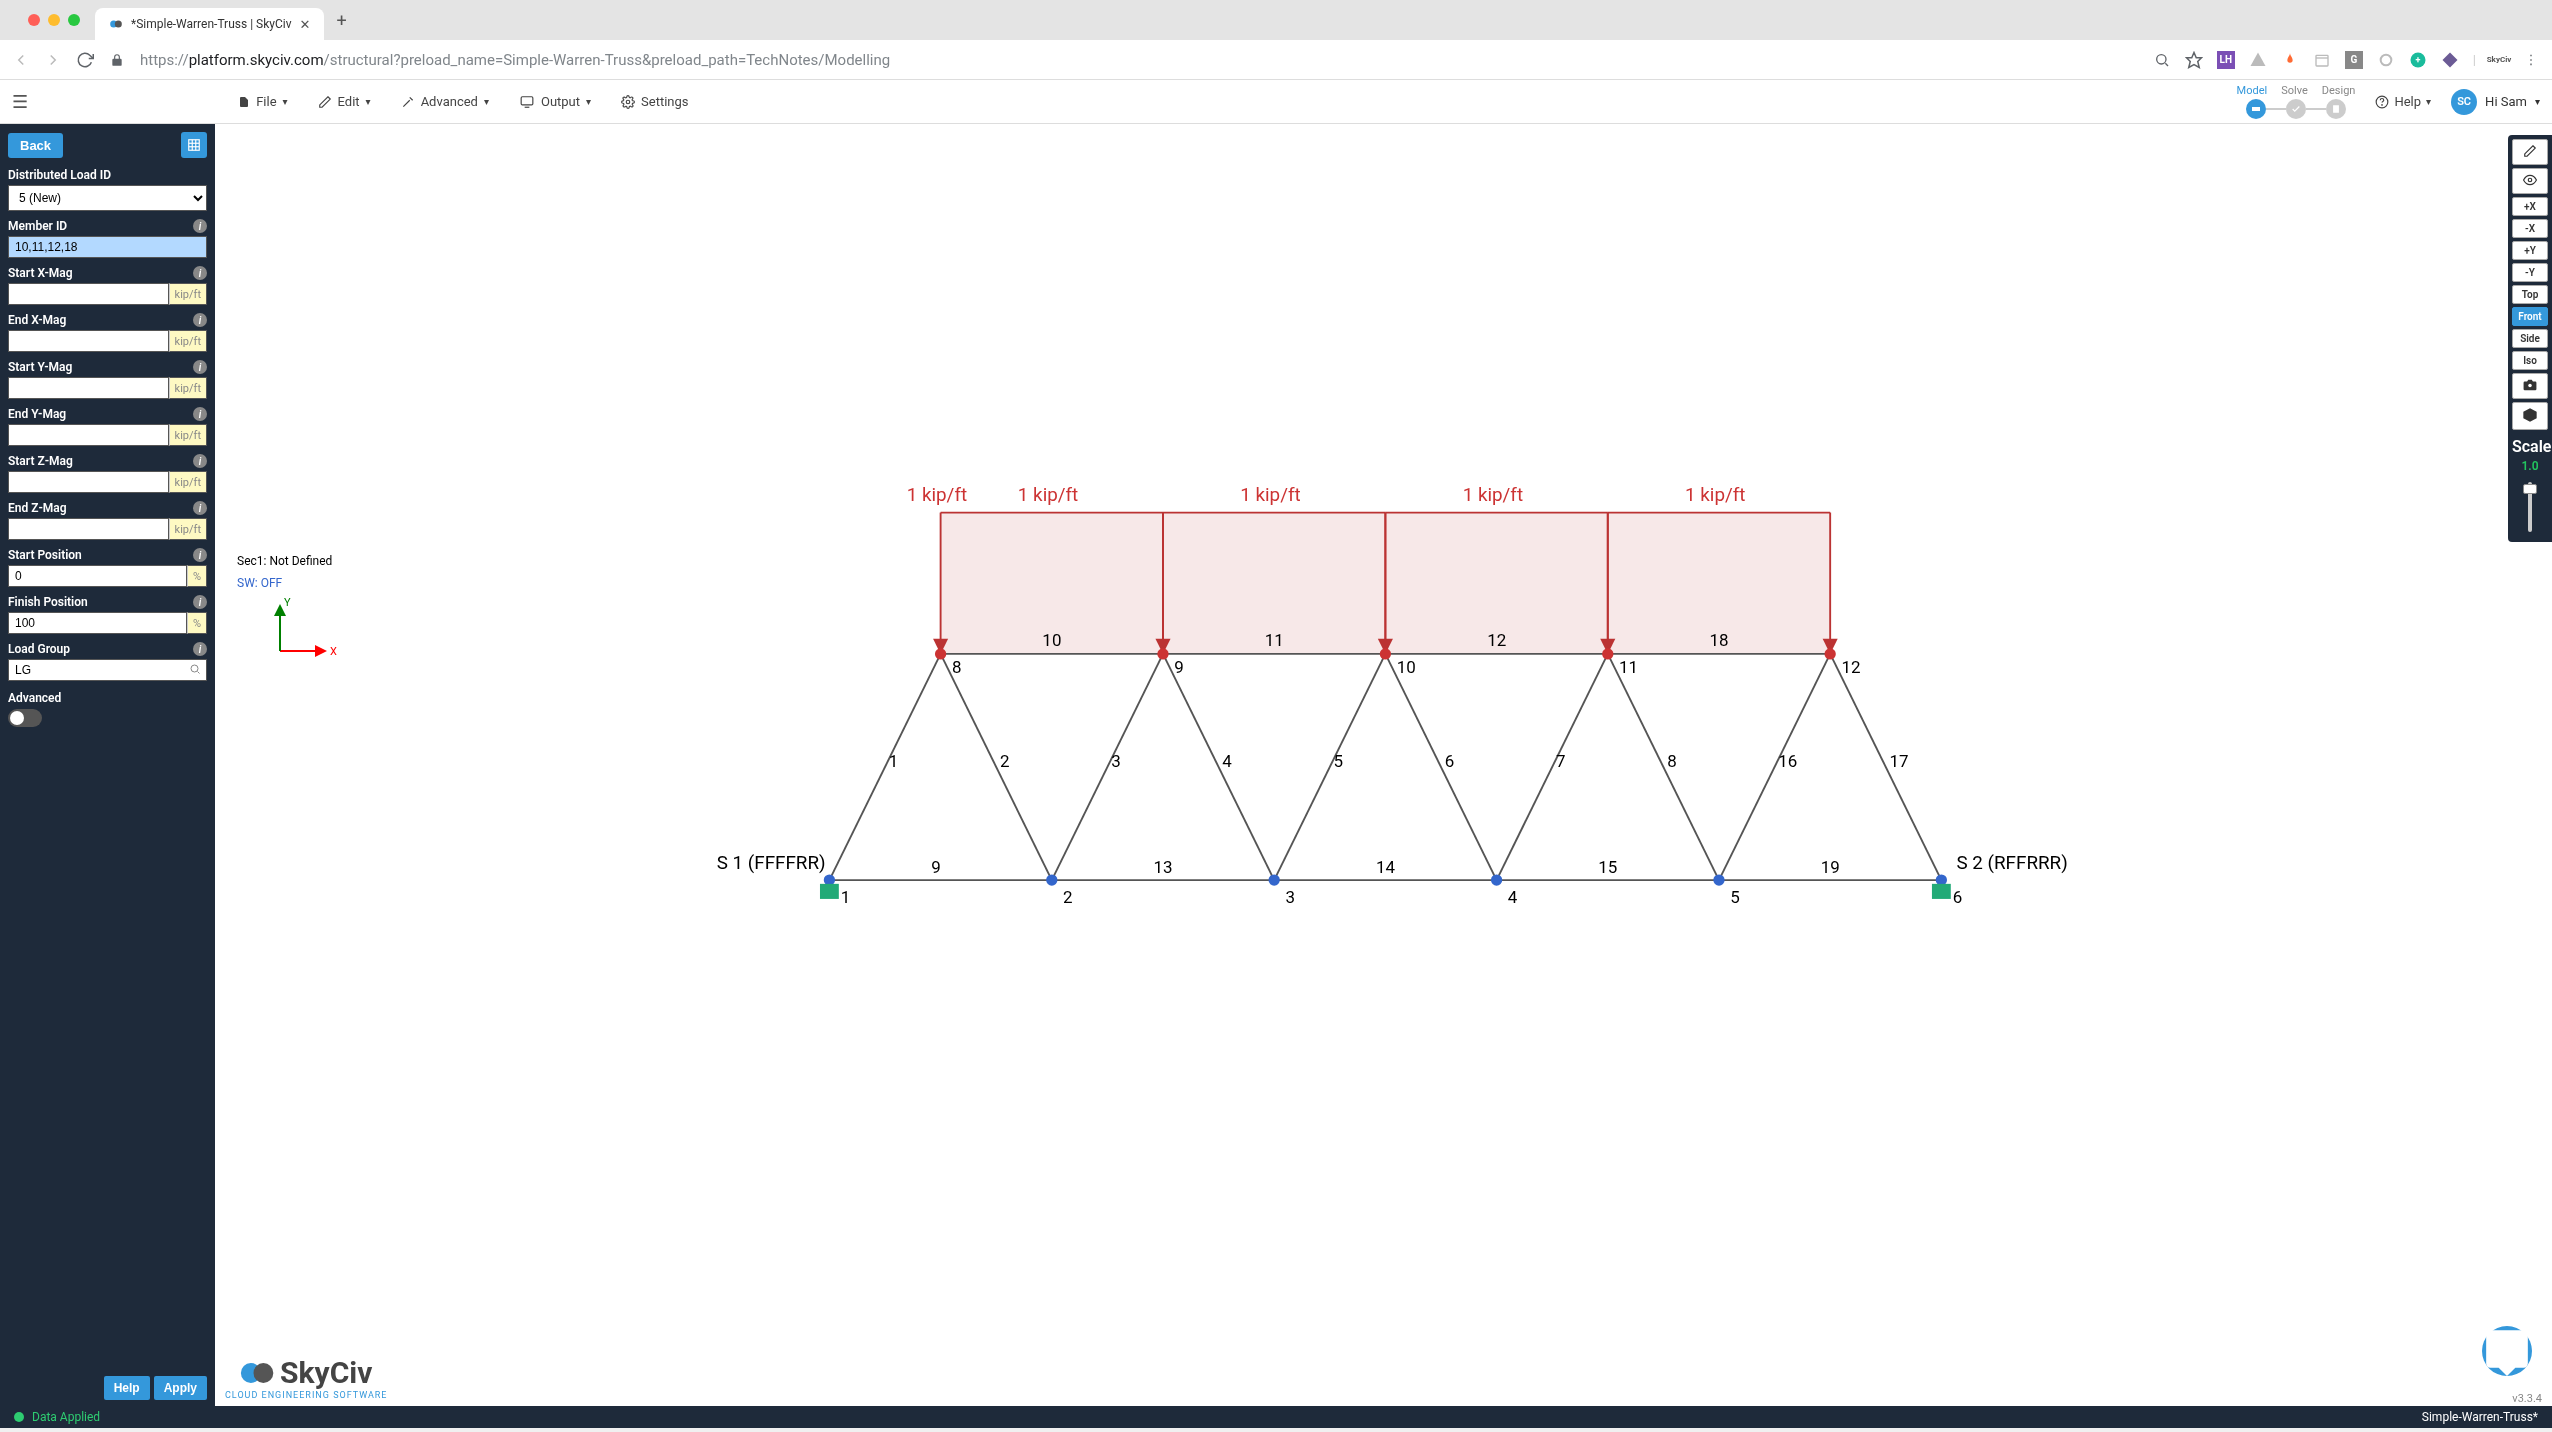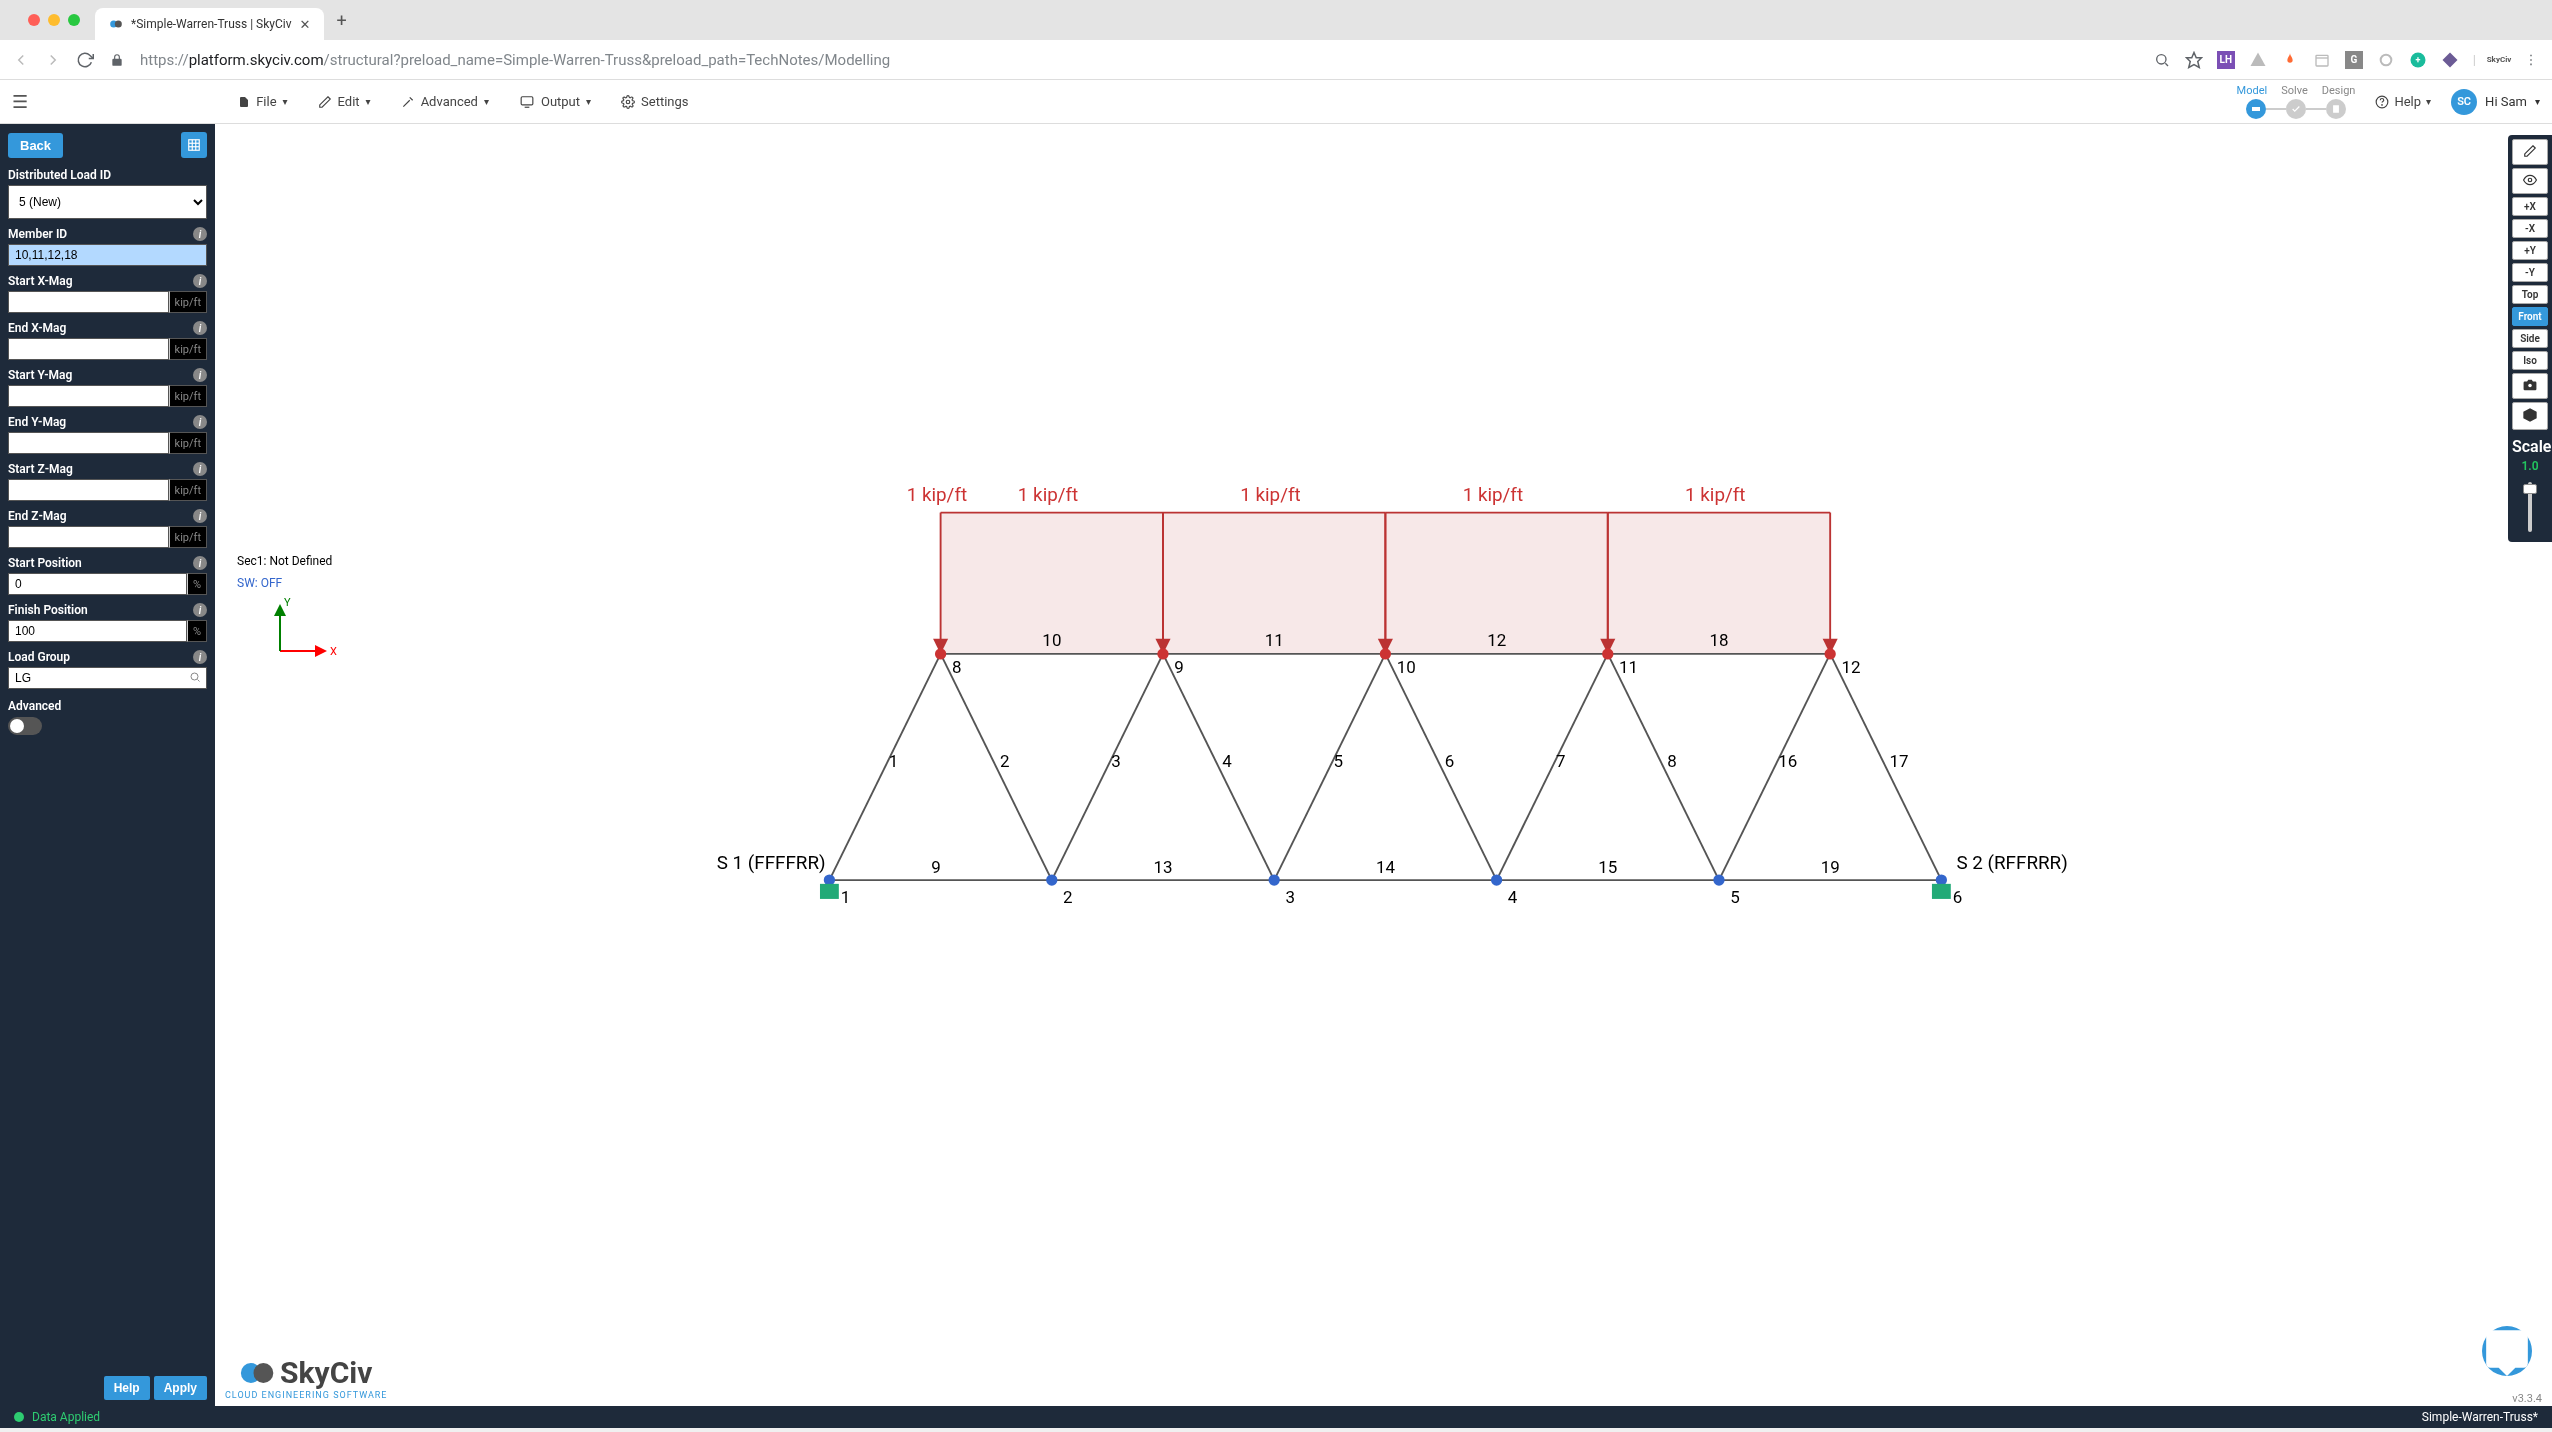--- a/index.html
+++ b/index.html
@@ -49,24 +49,24 @@
 .avatar { width: 26px; height: 26px; border-radius: 50%; background: #3498db; color: #fff; display: flex; align-items: center; justify-content: center; font-size: 11px; font-weight:600; }
 
 
 .sidebar { position: absolute; top: 124px; left: 0; bottom: 22px; width: 215px; background: #1e2a3a; color: #fff; padding: 8px; overflow-y: auto; }
 .sidebar-top { display: flex; justify-content: space-between; align-items: center; margin-bottom: 10px; }
 .back-btn { background: #3498db; color: #fff; border: none; padding: 5px 12px; border-radius: 3px; font-weight: 600; font-size: 13px; }
 .grid-btn { background: #3498db; color: #fff; width: 26px; height: 26px; border-radius: 3px; display: flex; align-items: center; justify-content: center; }
 .field-label { font-size: 12px; font-weight: 600; margin: 8px 0 3px 0; display: flex; justify-content: space-between; align-items: center; }
 .info-icon { width: 14px; height: 14px; border-radius: 50%; background: #888; color: #fff; font-size: 10px; display: flex; align-items: center; justify-content: center; font-style: italic; }
 .sidebar select, .sidebar input[type="text"] { width: 100%; padding: 3px 6px; border: 1px solid #555; background: #fff; color: #000; font-size: 12px; }
-.sidebar select { height: 34px; }
+.sidebar select { height: 26px; }
 .input-unit-wrap { display: flex; }
 .input-unit-wrap input { flex: 1; border-right: none; }
-.input-unit-wrap .unit { background: #000000; border: 1px solid #555; border-left: 1px solid #ccc; color: #888; font-size: 11px; padding: 3px 5px; display: flex; align-items: center; }
+.input-unit-wrap .unit { background: #fef9c3; border: 1px solid #555; border-left: 1px solid #ccc; color: #888; font-size: 11px; padding: 3px 5px; display: flex; align-items: center; }
 .selected-input { background: #b3d9ff !important; }
 .lg-wrap { position: relative; }
 .lg-wrap input { padding-right: 24px; }
 .lg-search { position: absolute; right: 6px; top: 4px; color: #888; }
 .toggle { width: 34px; height: 18px; background: #555; border-radius: 9px; position: relative; margin-top: 4px; }
 .toggle::after { content: ''; position: absolute; width: 14px; height: 14px; border-radius: 50%; background: #fff; top: 2px; left: 2px; }
 .sidebar-actions { position: absolute; bottom: 10px; right: 8px; display: flex; gap: 4px; }
 .help-btn2 { background: #3498db; color: #fff; border: none; padding: 5px 10px; border-radius: 2px; font-size: 12px; font-weight:600; }
 .apply-btn { background: #3498db; color: #fff; border: none; padding: 5px 10px; border-radius: 2px; font-size: 12px; font-weight:600; }
 .advanced-label { margin-top: 10px; font-size: 12px; font-weight: 600; }

